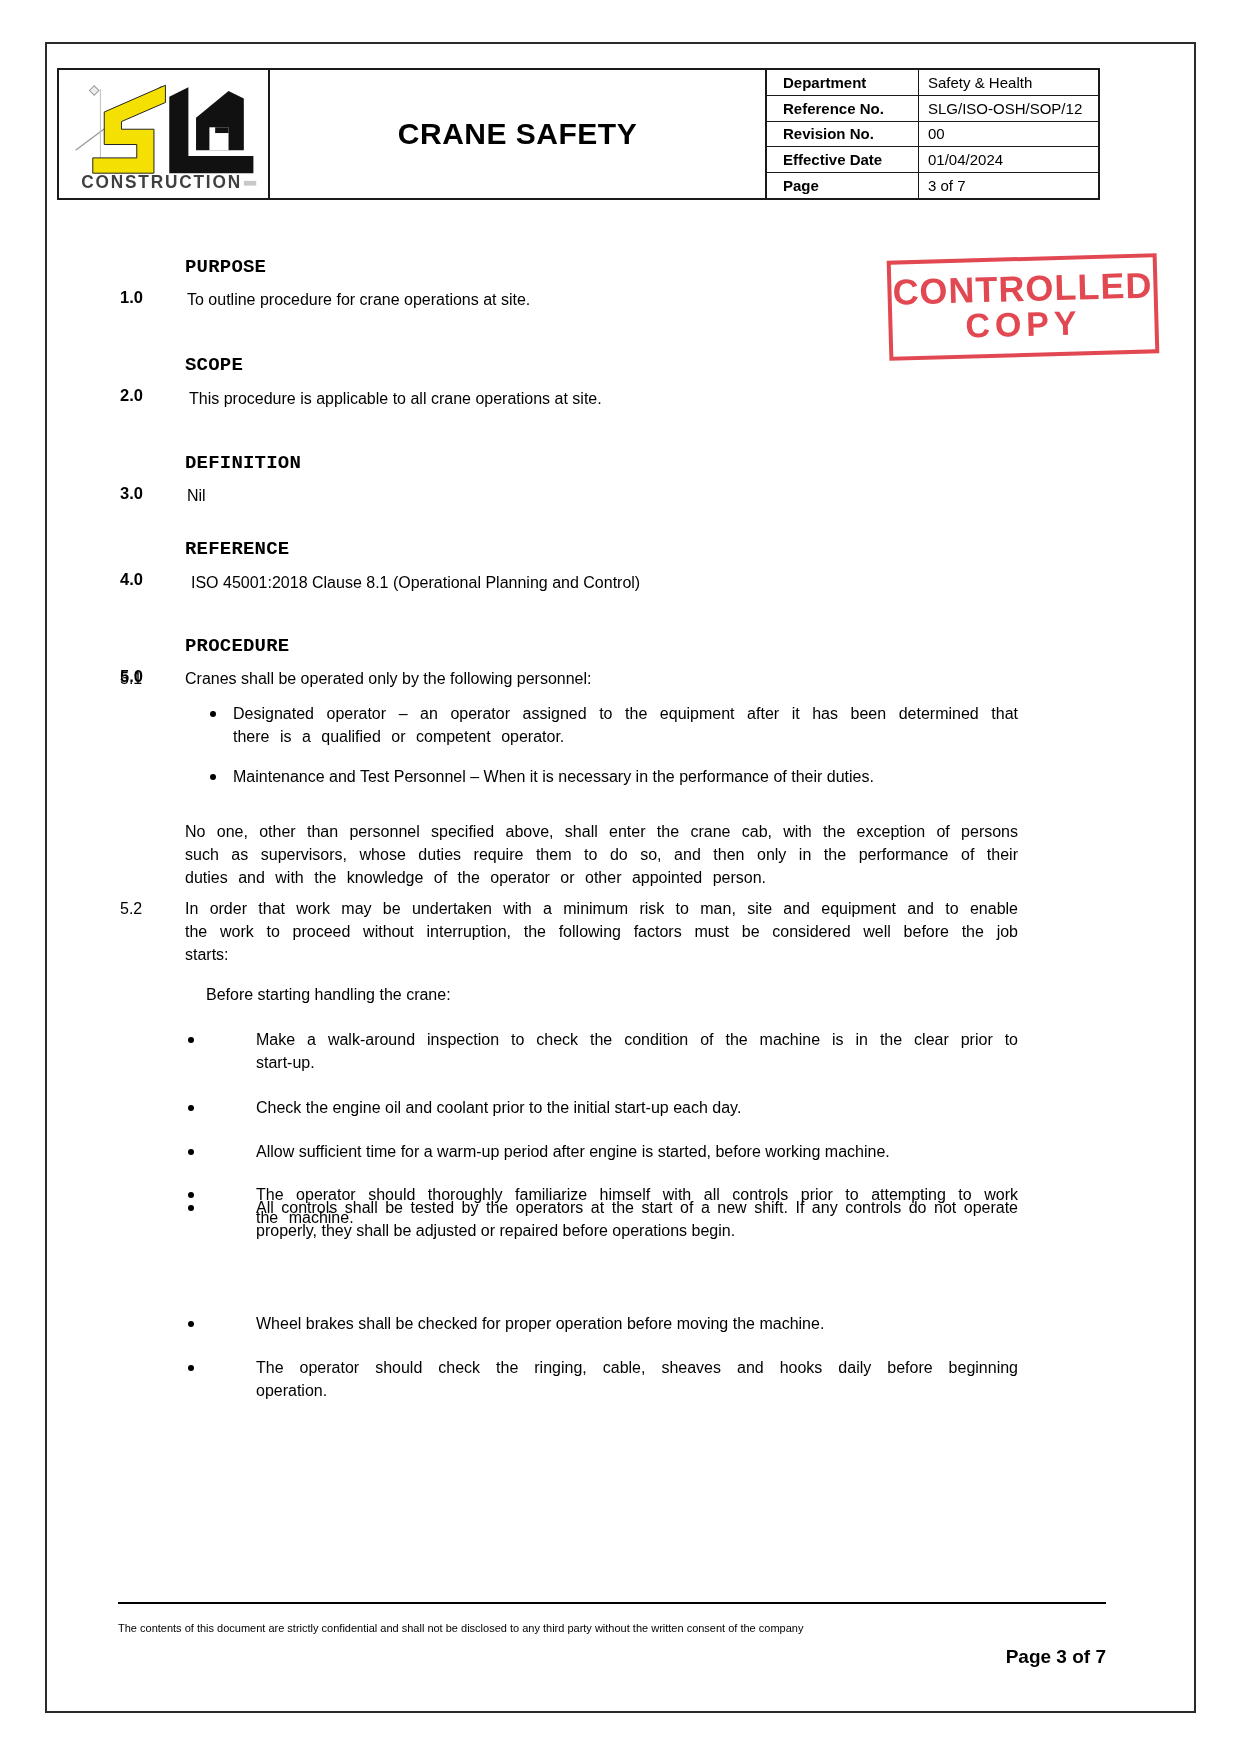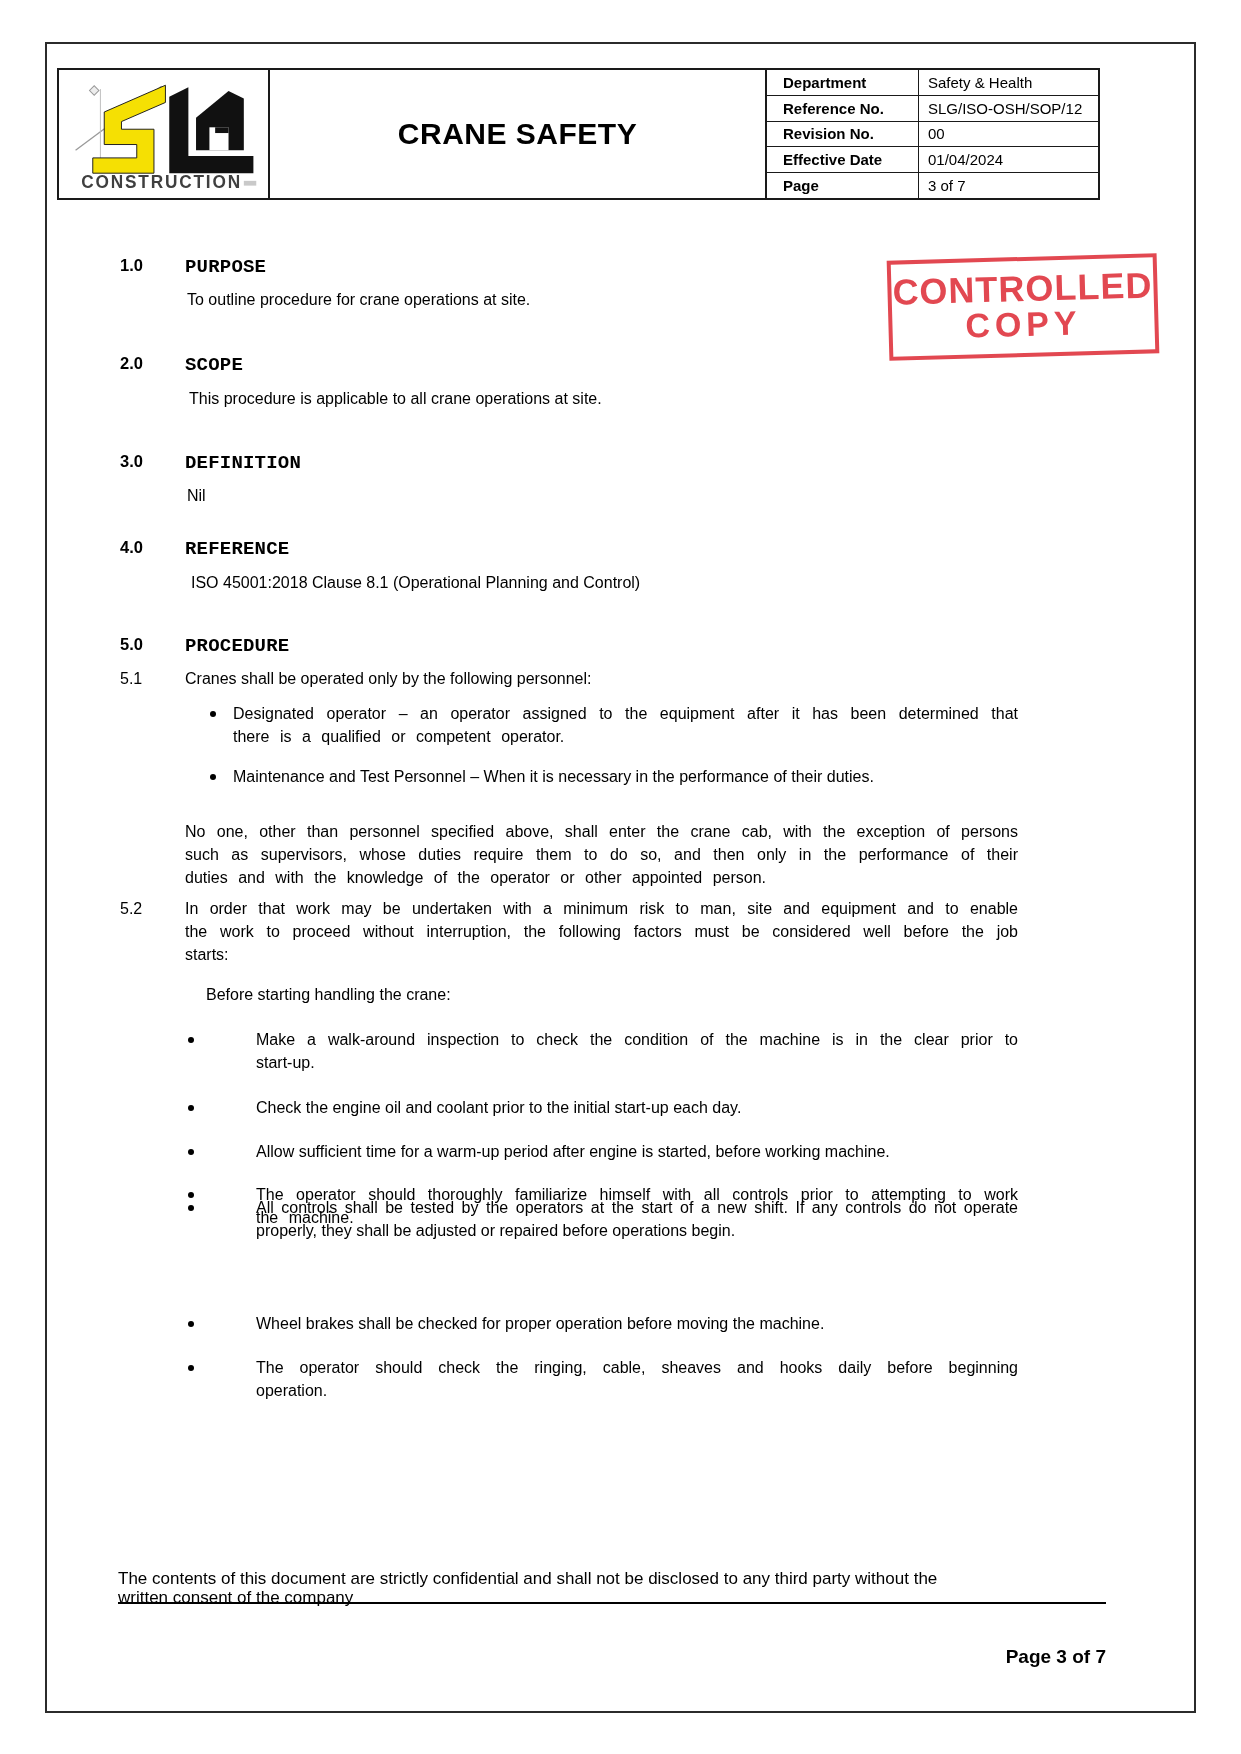--- a/index.html
+++ b/index.html
@@ -29,38 +29,38 @@
   .stamp { position:absolute; left:888px; top:257px; width:270px; height:100px;
            border:4px solid #e03b44; box-sizing:border-box; transform:rotate(-1.6deg);
            display:flex; flex-direction:column; align-items:center; justify-content:center;
            color:#e03b44; opacity:0.93; background:transparent; }
   .stamp-l1 { font-size:36px; font-weight:bold; letter-spacing:1px; line-height:1.0; }
   .stamp-l2 { font-size:34px; font-weight:bold; letter-spacing:5px; line-height:1.05; }
 
   
   .abs { position:absolute; }
   .secrow { left:120px; width:898px; display:flex; }
-  .secnum { width:65px; font-weight:bold; font-size:16.5px; flex:none; }
+  .secnum { width:65px; font-weight:bold; font-size:16.5px; flex:none;margin-top:32px; }
   .itemnum { width:65px; font-weight:normal; font-size:16px; flex:none; }
   .sechead { font-weight:bold; font-size:19px; letter-spacing:0.2px;font-family:Liberation Mono, monospace; }
   .bodytext { font-size:16px; line-height:23px; }
   .j { text-align:justify; }
   .jw { text-align:justify; word-spacing:6px; }
   .note { left:185px; width:833px; }
   .blt51 { left:210px; width:808px; display:flex; }
   .blt51 .marker { width:23px; flex:none; }
   .blt52 { left:188px; width:830px; display:flex; }
   .blt52 .marker { width:68px; flex:none; }
   .dot { display:block; width:6px; height:6px; border-radius:50%; background:#000; margin-top:9px; }
   .blt-text { flex:1; font-size:16px; line-height:23px; }
 
   
   .footer-rule { position:absolute; left:118px; top:1602px; width:988px; height:2px; background:#000; }
-  .footer-note { position:absolute; left:118px; top:1569px; width:868px;
-                 font-size:17px; line-height:19px; }
+  .footer-note { position:absolute; left:118px; top:1619px; width:868px;
+                 font-size:11px; line-height:19px; }
   .footer-page { position:absolute; left:118px; top:1646px; width:988px;
                  text-align:right; font-size:19px; font-weight:bold; }
 </style>
 </head>
 <body>
 
 <div class="page">
   <div class="frame"></div>
 
   <div class="header-table">

